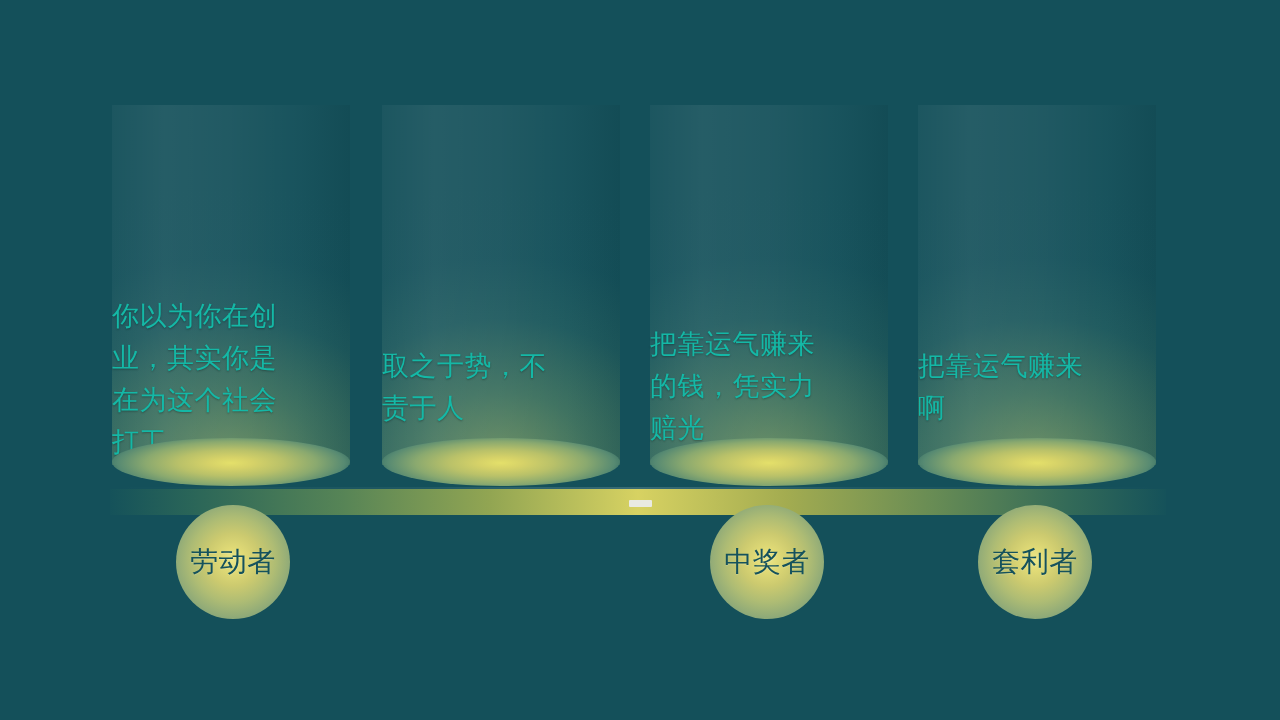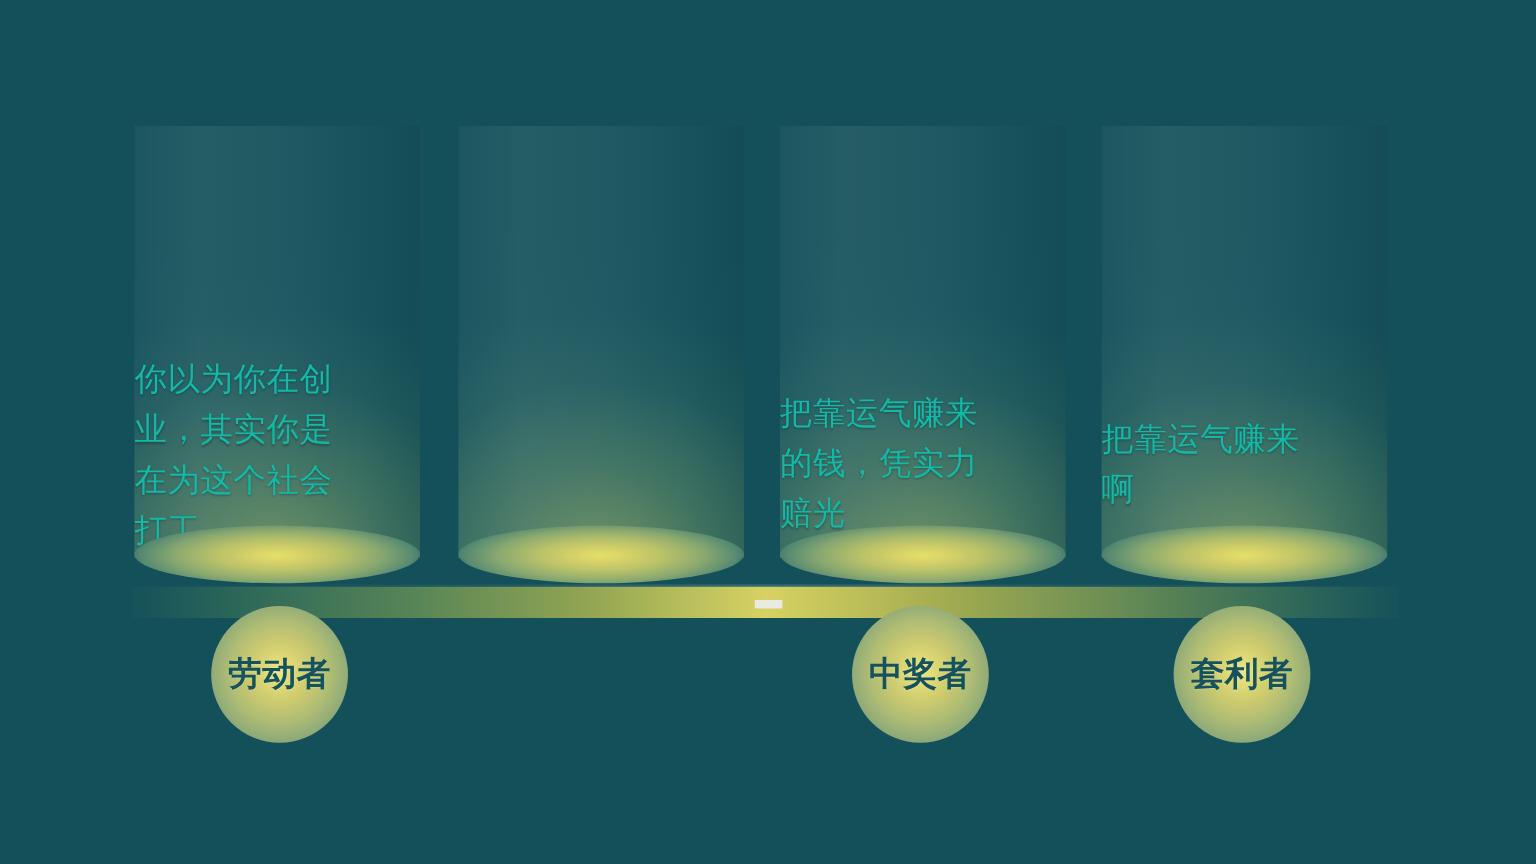--- a/index.html
+++ b/index.html
@@ -139,21 +139,21 @@
         #8faa78 70%,
         #6f9578 86%,
         #4b7d78 97%,
         rgba(40,110,110,0.55) 100%);
     display: flex;
     align-items: center;
     justify-content: center;
   }
   .role-label {
     font-family: "DejaVu Serif", "Liberation Serif", serif;
-    font-weight: bold;
+    font-weight: normal;
     font-size: 28px;
     color: #15525c;
     letter-spacing: 0.5px;
     text-shadow: 0 1px 1px rgba(255,255,255,0.18);
     white-space: nowrap;
   }
 </style>
 </head>
 <body>
 
@@ -165,20 +165,22 @@
     <div class="pillar-text lines4">你以为你在创
 业，其实你是
 在为这个社会
 打工</div>
   </div>
   <div class="pillar-glow" style="left:112px;"></div>
 
   <div class="pillar" style="left:382px;">
     <div class="pillar-body"></div>
     <div class="pillar-sheen"></div>
+    <div class="pillar-text lines2">取之于势，不
+责于人</div>
   </div>
   <div class="pillar-glow" style="left:382px;"></div>
 
   <div class="pillar" style="left:650px;">
     <div class="pillar-body"></div>
     <div class="pillar-sheen"></div>
     <div class="pillar-text lines3">把靠运气赚来
 的钱，凭实力
 赔光</div>
   </div>

